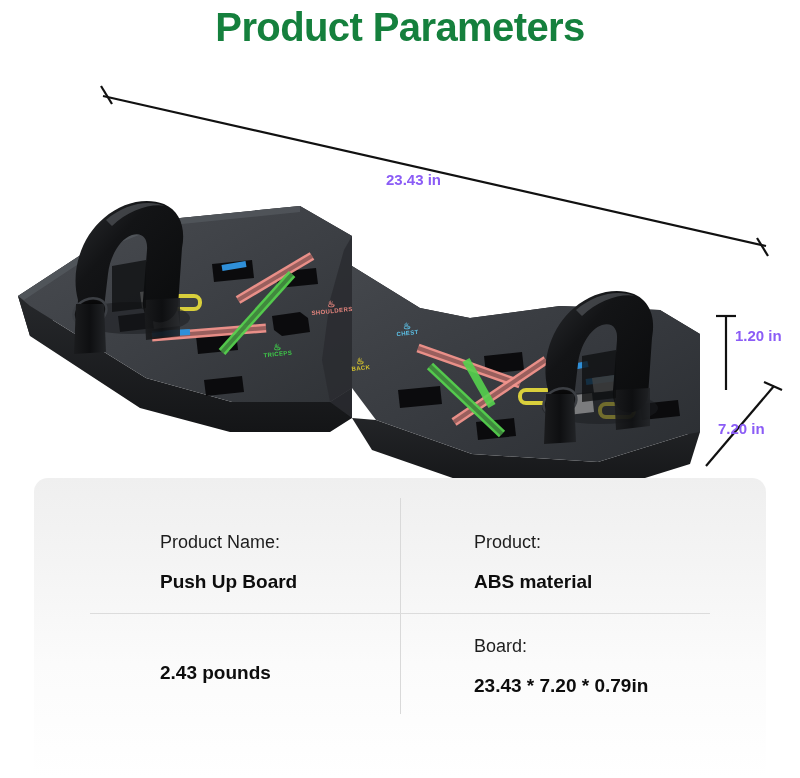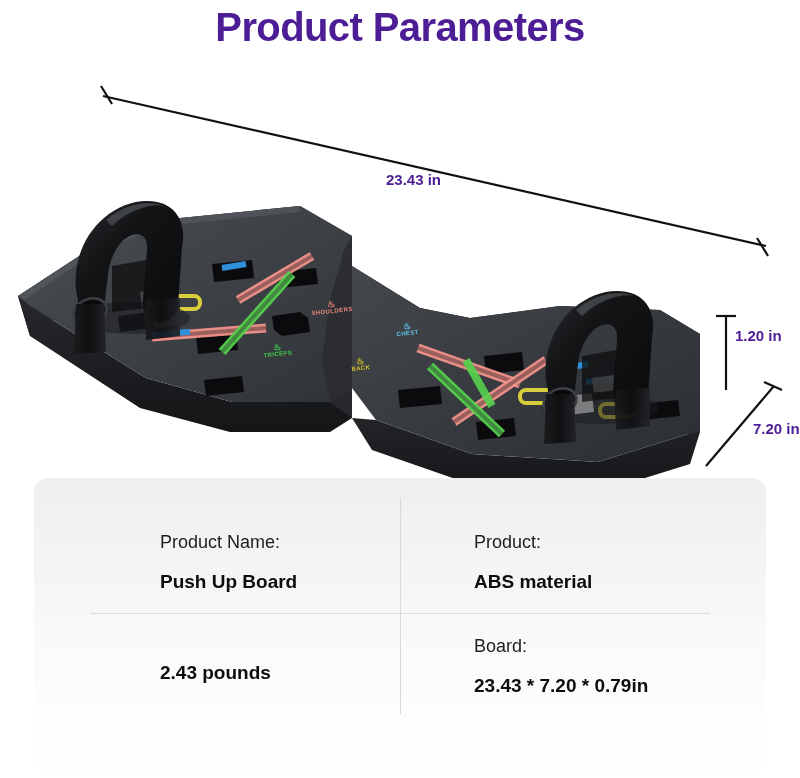--- a/index.html
+++ b/index.html
@@ -19,21 +19,21 @@
   
   #page-title {
     position: absolute;
     top: 2px;
     left: 0;
     width: 800px;
     text-align: center;
     font-size: 40px;
     font-weight: bold;
     letter-spacing: -0.6px;
-    color: #4c1d95;
+    color: #15803d;
     line-height: 50px;
   }
 
   
   #product-figure {
     position: absolute;
     top: 60px;
     left: 0;
     width: 800px;
     height: 420px;
@@ -61,26 +61,26 @@
   .ml-triceps   { color: #3fd24a; left: 263px; top: 283px; transform: rotate(-6deg); }
   .ml-chest     { color: #5ec8f0; left: 396px; top: 262px; transform: rotate(-6deg); }
   .ml-back      { color: #d8c52c; left: 351px; top: 297px; transform: rotate(-6deg); }
 
   
   .dim-text {
     position: absolute;
     font-family: "Liberation Sans", sans-serif;
     font-weight: bold;
     font-size: 15px;
-    color: #4c1d95;
+    color: #8b5cf6;
     white-space: nowrap;
   }
   #dim-length-label { left: 386px; top: 171px; }
   #dim-height-label { left: 735px; top: 327px; }
-  #dim-width-label  { left: 718px; top: 420px; margin-left: 35px; }
+  #dim-width-label  { left: 718px; top: 420px; }
 
   
   #spec-card {
     position: absolute;
     left: 34px;
     top: 478px;
     width: 732px;
     height: 300px;
     border-radius: 14px 14px 0 0;
     background: linear-gradient(180deg, #efefef 0%, #f4f4f4 28%, #fbfbfb 62%, #ffffff 100%);

